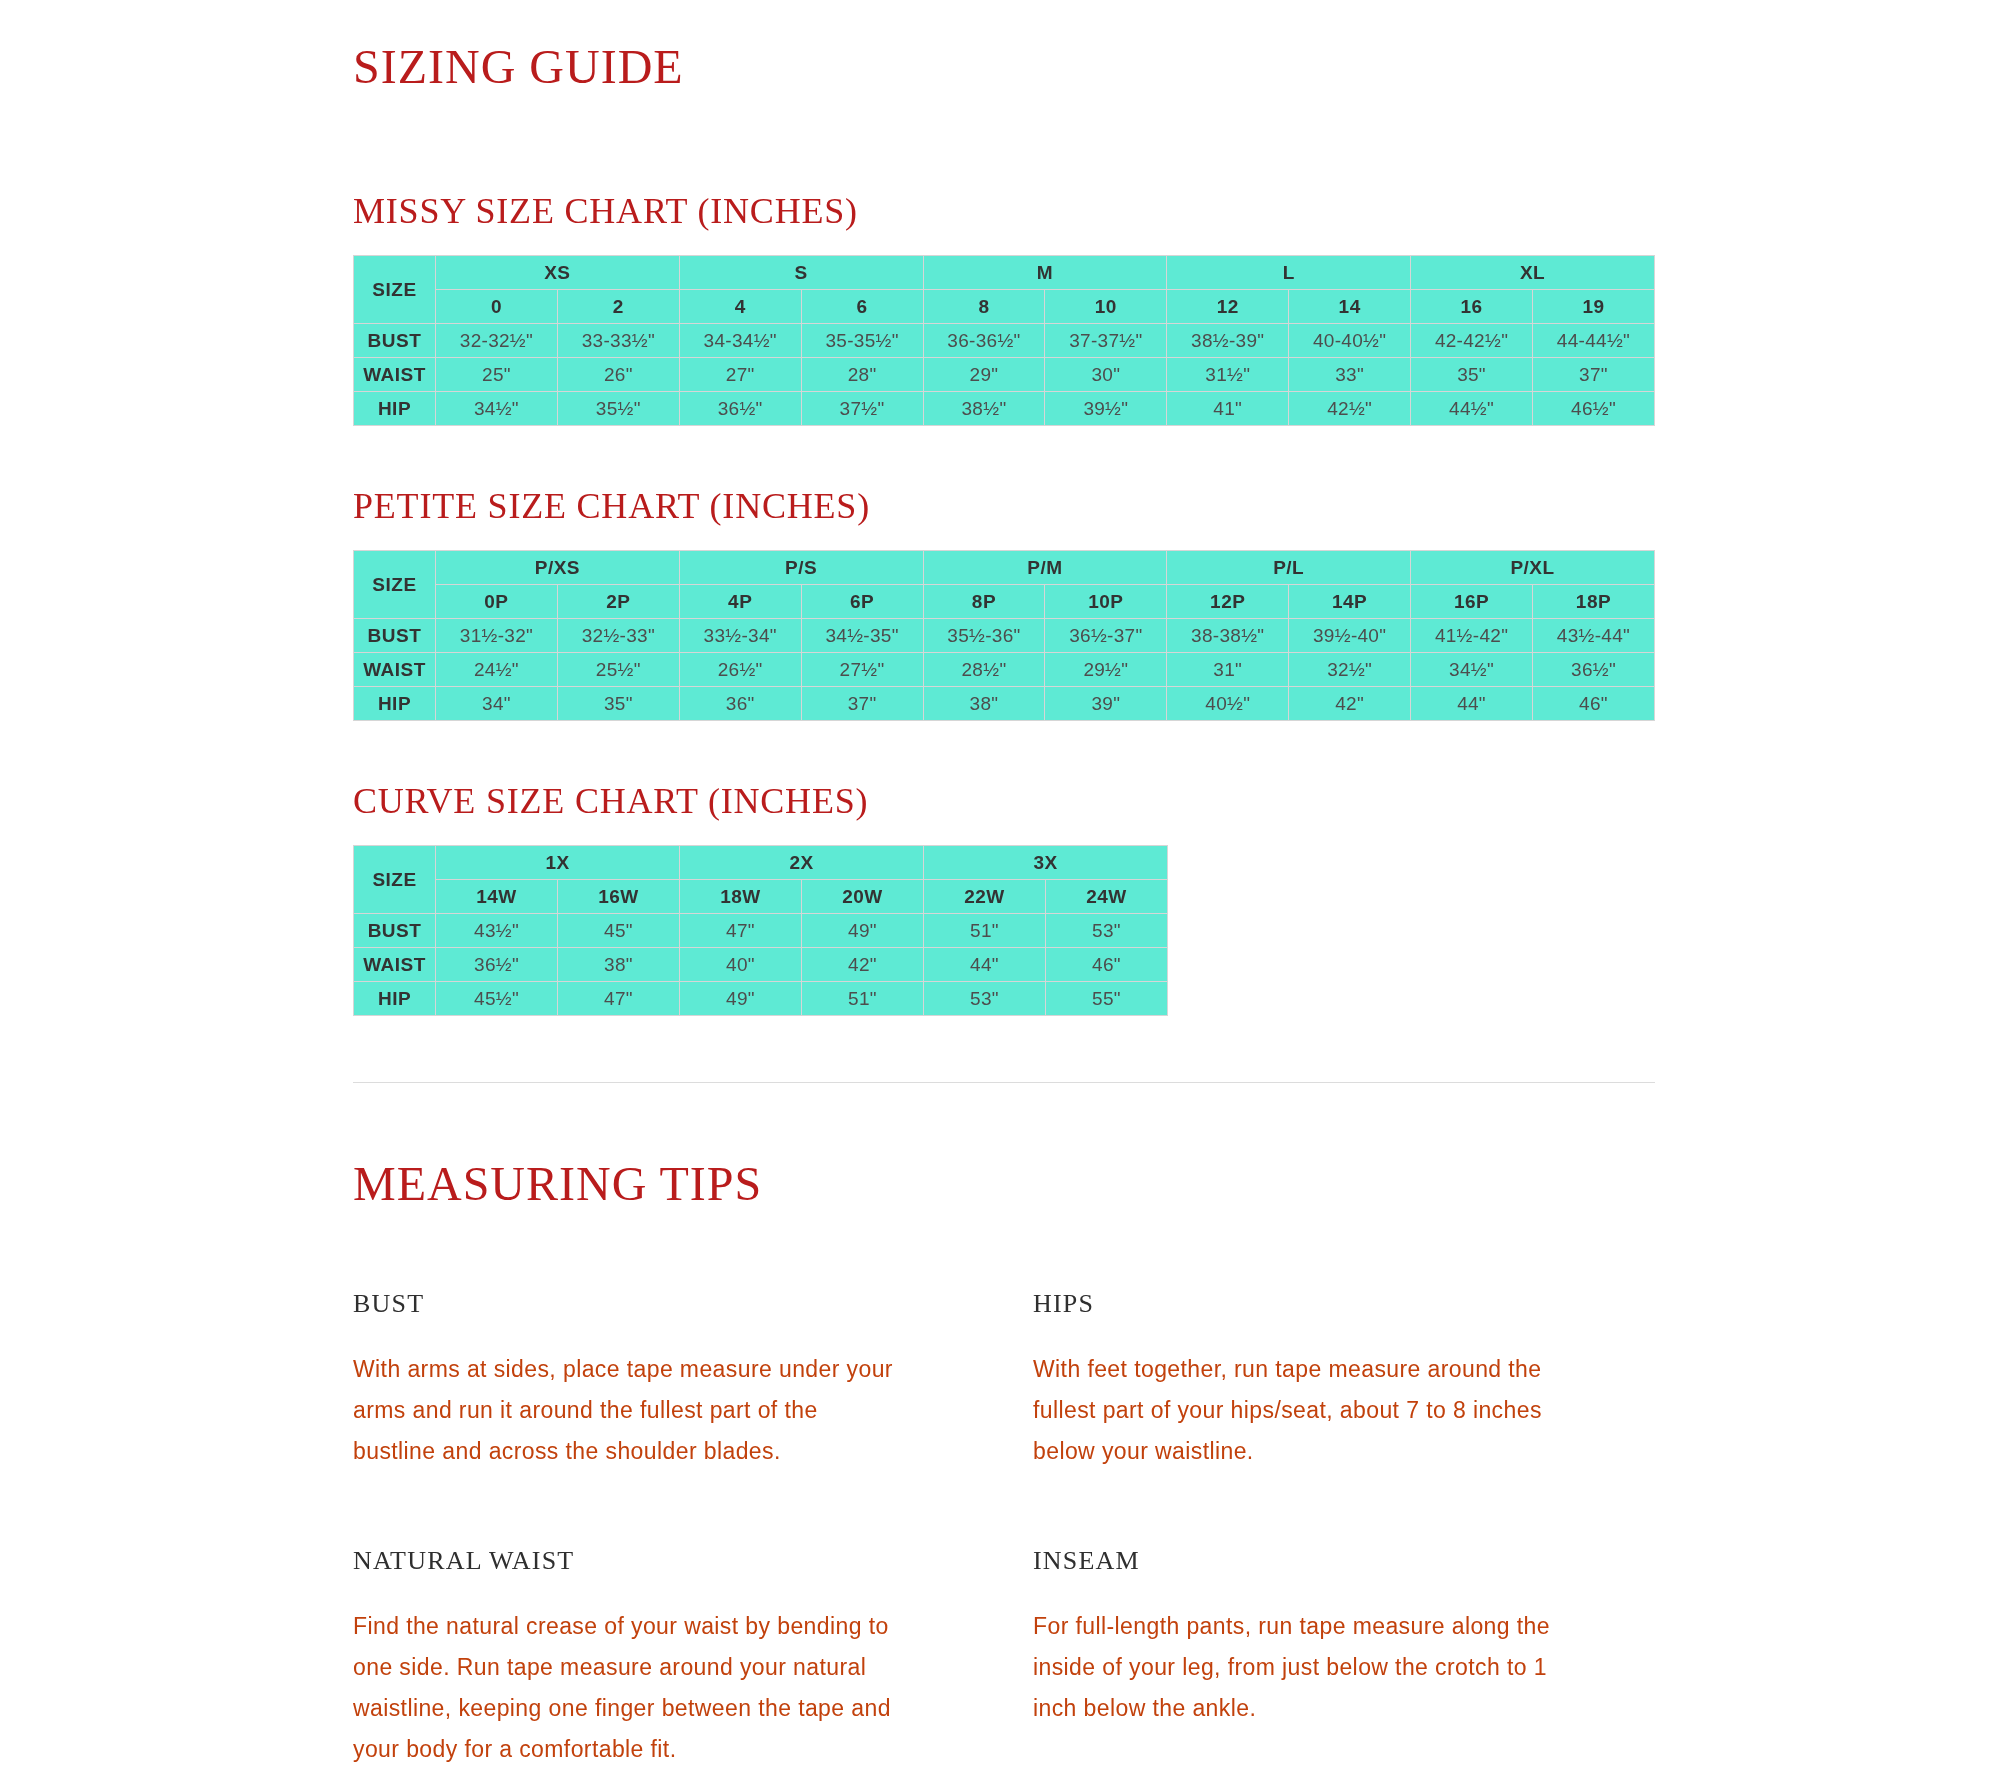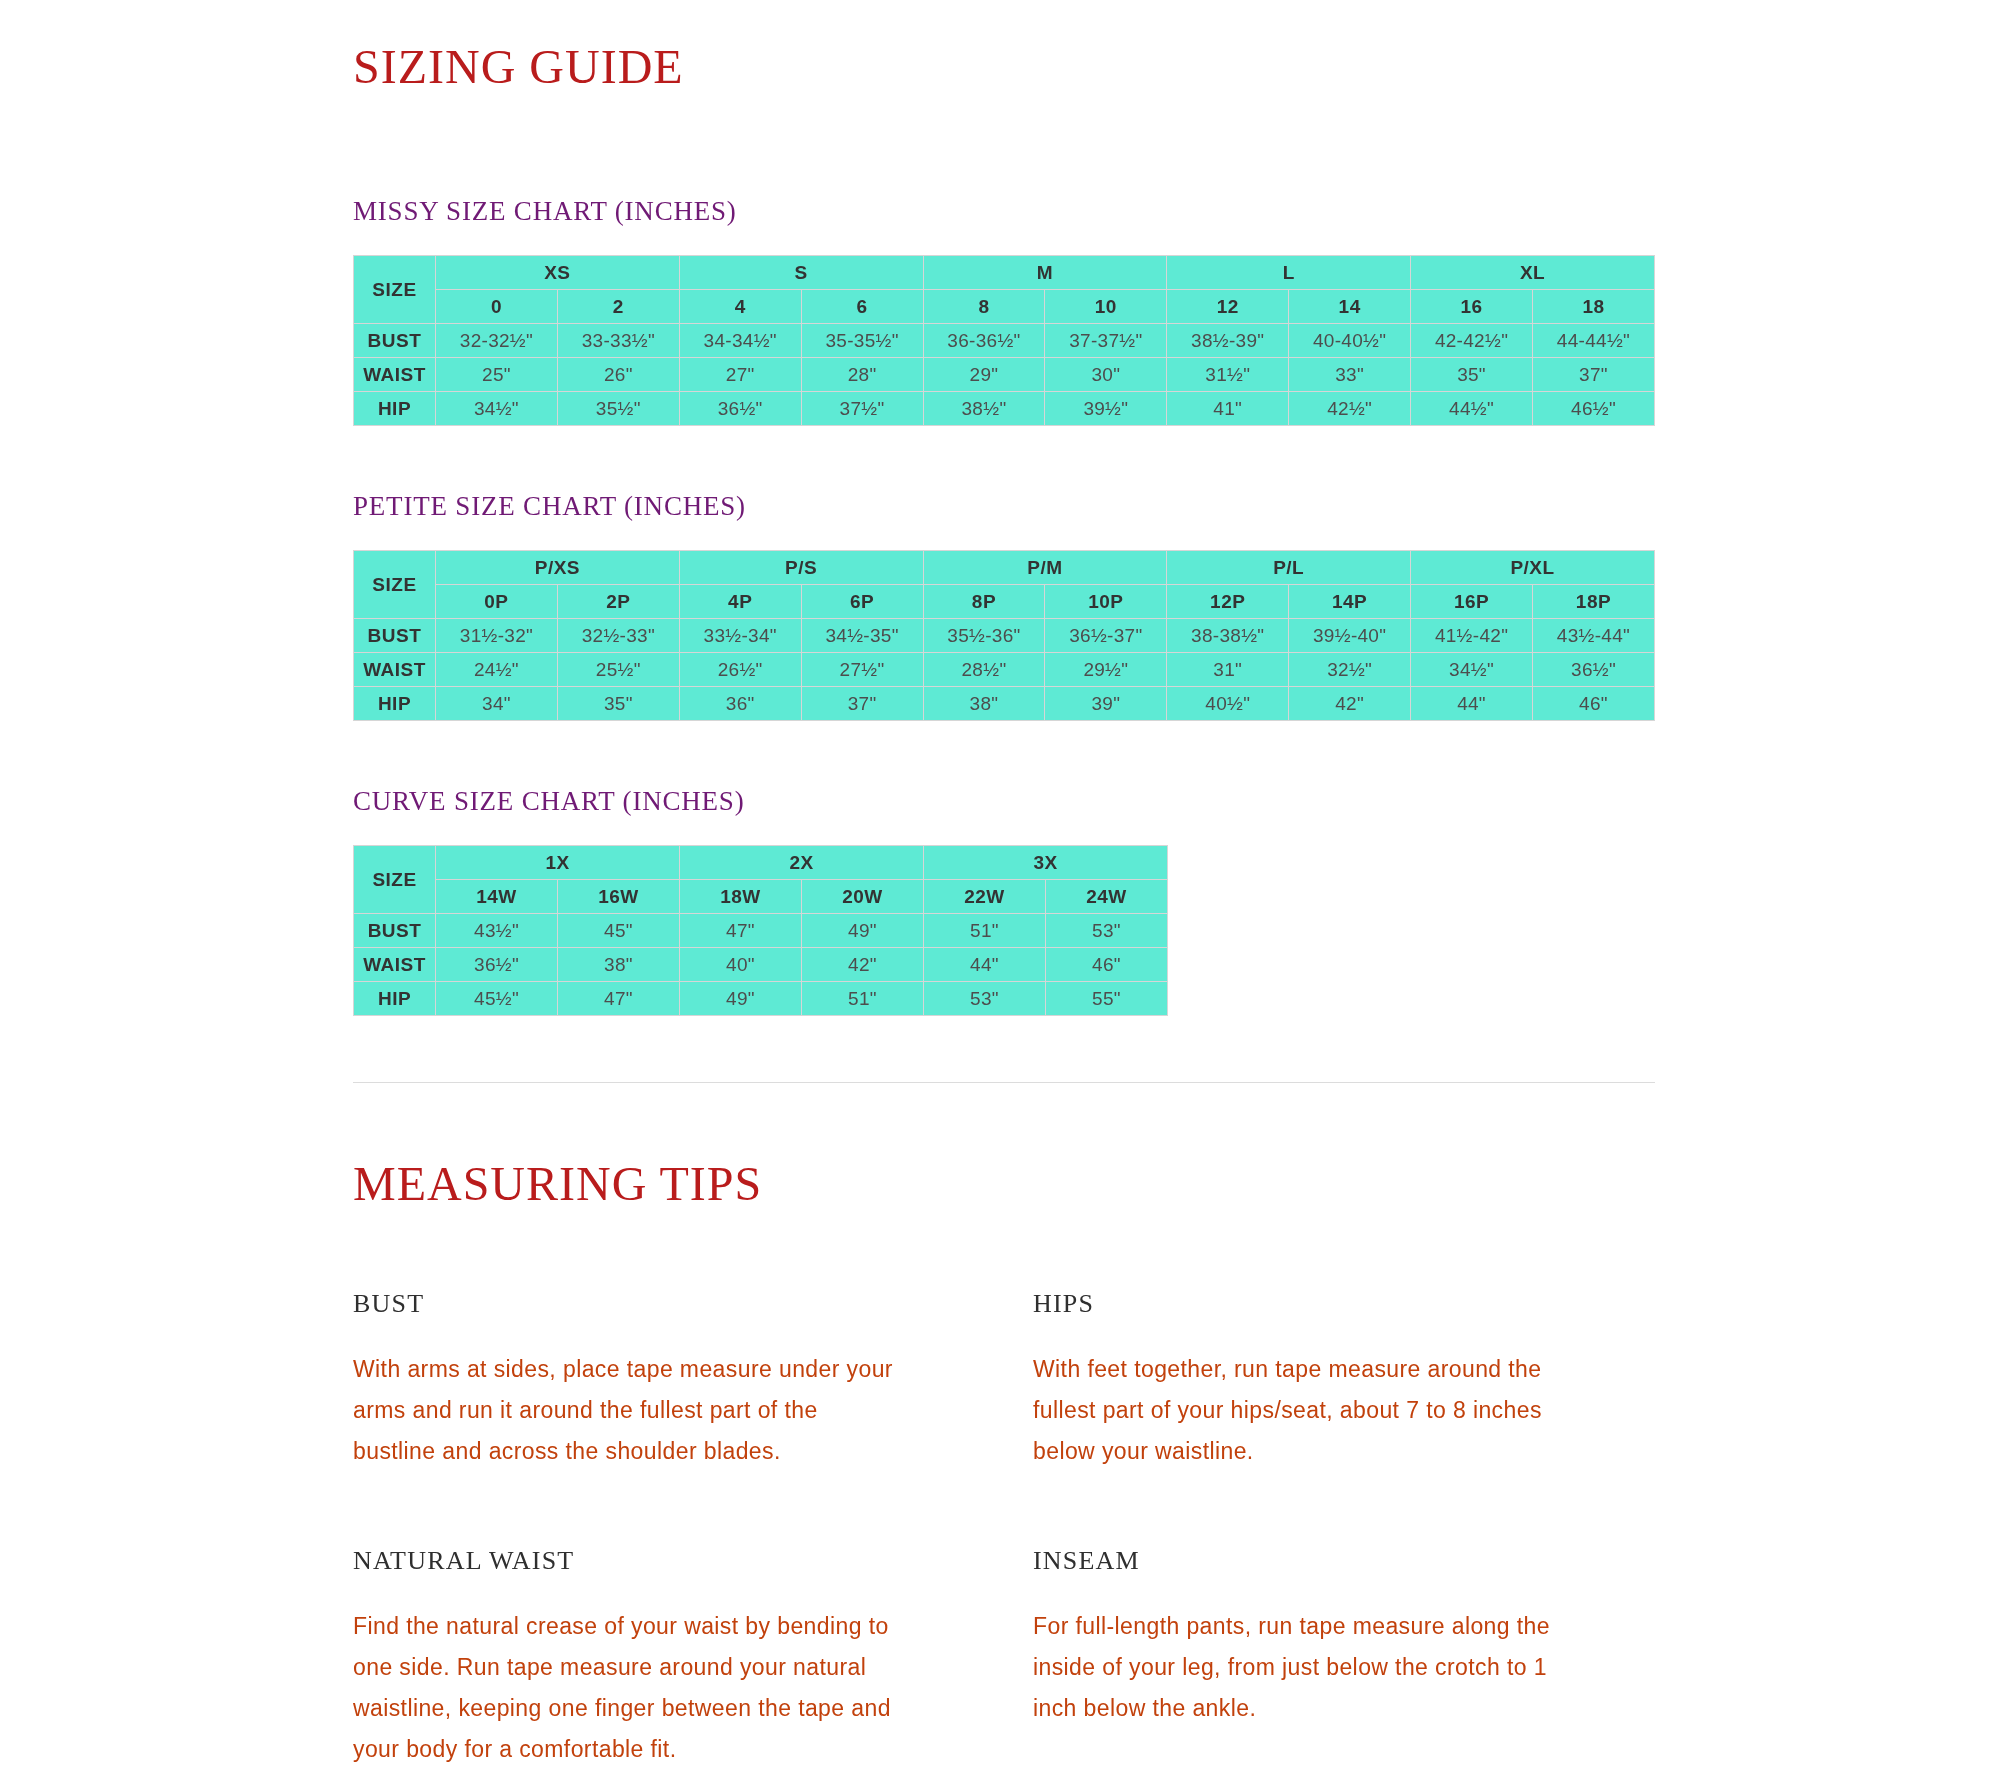--- a/index.html
+++ b/index.html
@@ -21,24 +21,24 @@
     line-height: 62px;
     letter-spacing: 1px;
     color: #b91c1c;
     margin: 0;
   }
   .chart-section { margin-top: 62px; }
   .chart-section.first { margin-top: 95px; }
   .chart-title {
     font-family: "Liberation Serif", serif;
     font-weight: 400;
-    font-size: 27px;
+    font-size: 36px;
     line-height: 36px;
     letter-spacing: 0.8px;
-    color: #701a75;
+    color: #b91c1c;
     margin: 0 0 26px 0;
   }
   table.size-table {
     border-collapse: collapse;
     table-layout: fixed;
     background: #5eead4;
   }
   table.size-table col.corner-col { width: 82px; }
   table.size-table col.data-col { width: 122px; }
   table.size-table th, table.size-table td {
@@ -127,21 +127,21 @@
           <tr>
             <th>0</th>
             <th>2</th>
             <th>4</th>
             <th>6</th>
             <th>8</th>
             <th>10</th>
             <th>12</th>
             <th>14</th>
             <th>16</th>
-            <th>18</th>
+            <th>19</th>
           </tr>
         </thead>
         <tbody>
           <tr>
             <th>BUST</th>
             <td>32-32½"</td>
             <td>33-33½"</td>
             <td>34-34½"</td>
             <td>35-35½"</td>
             <td>36-36½"</td>

